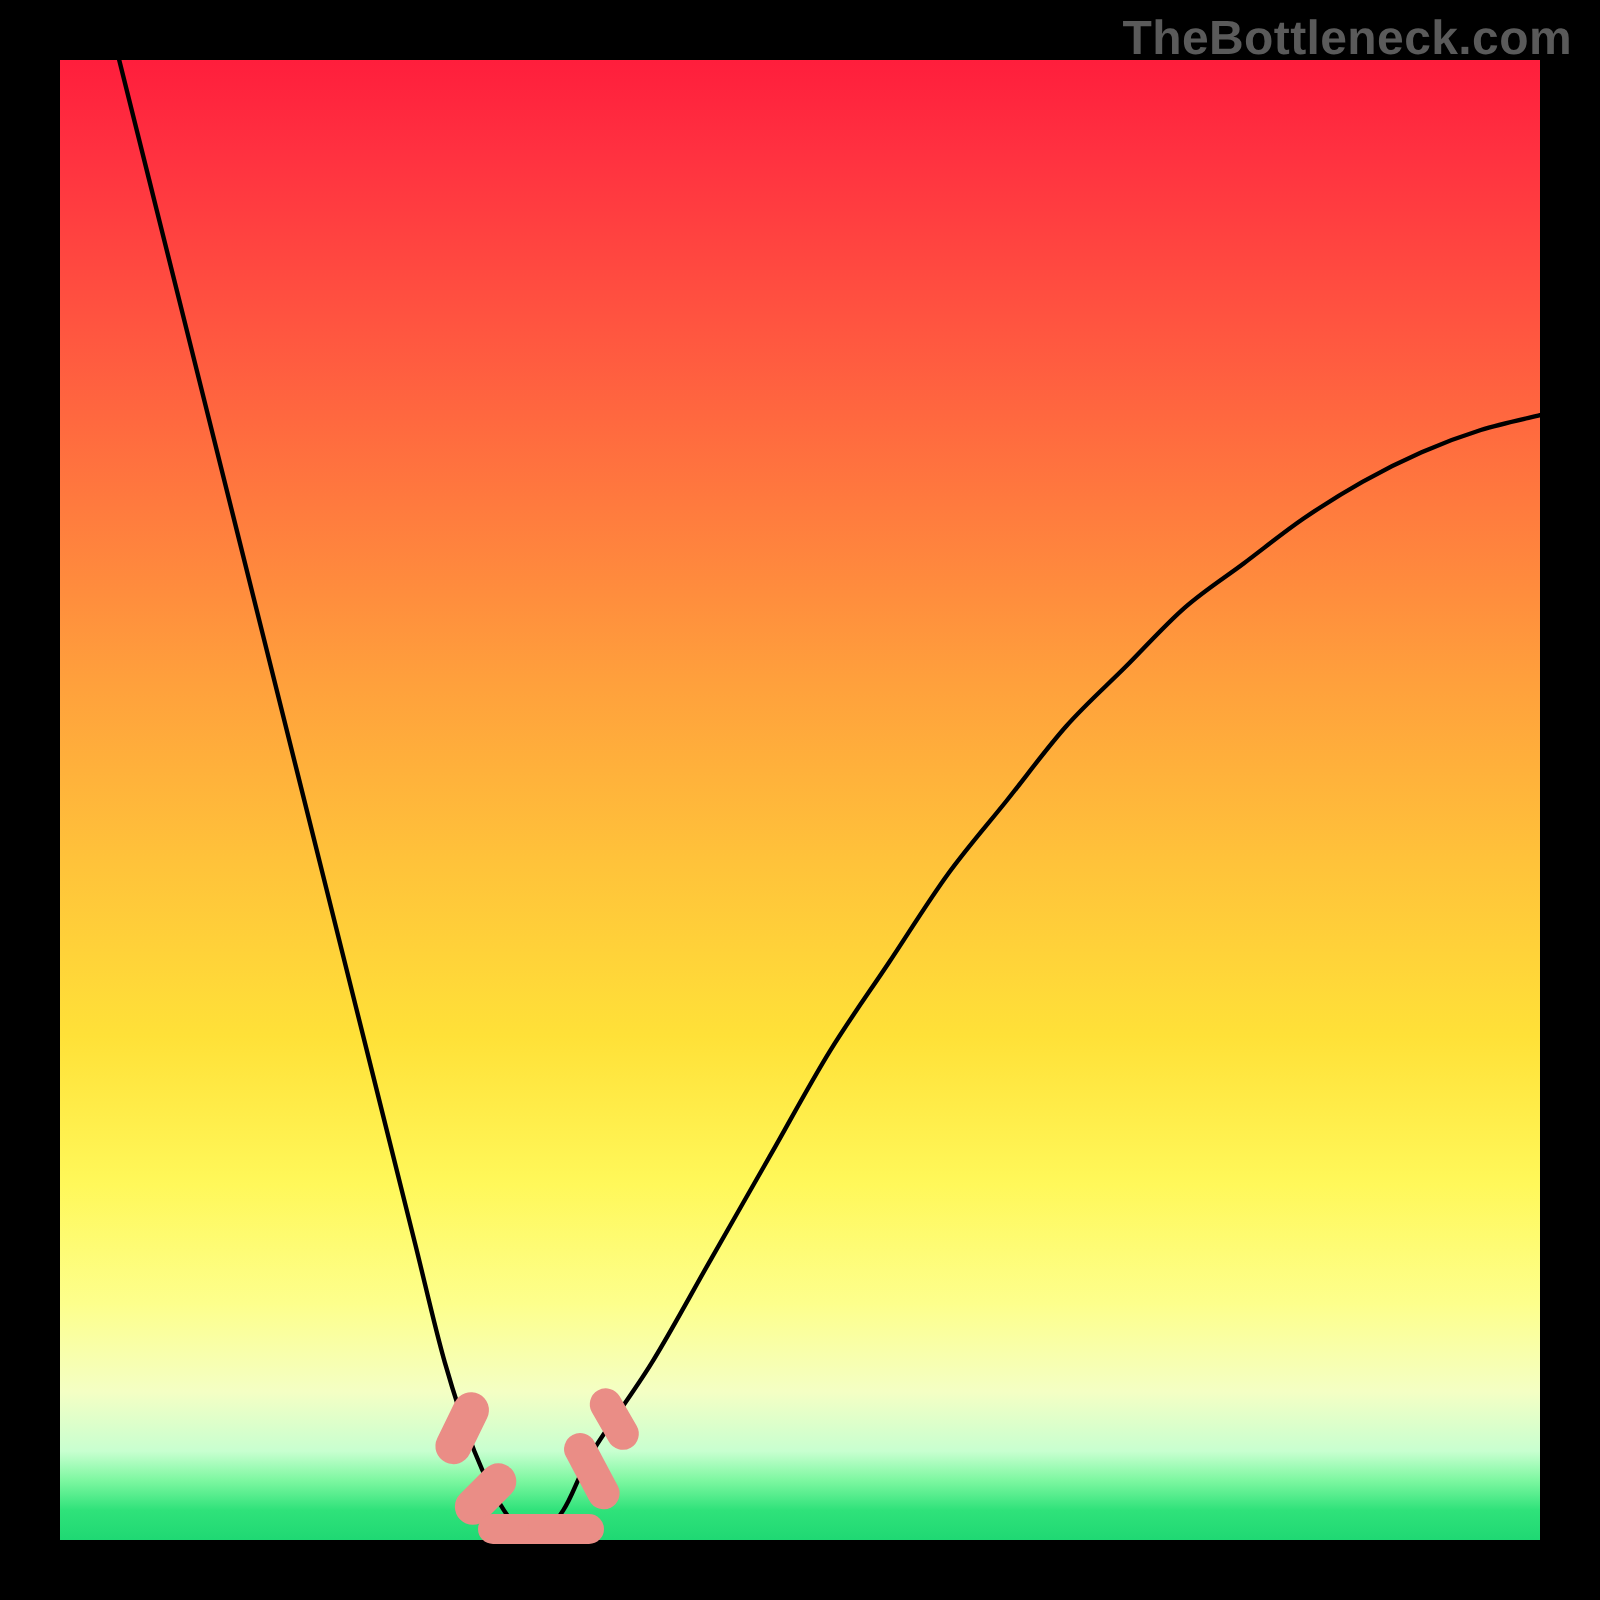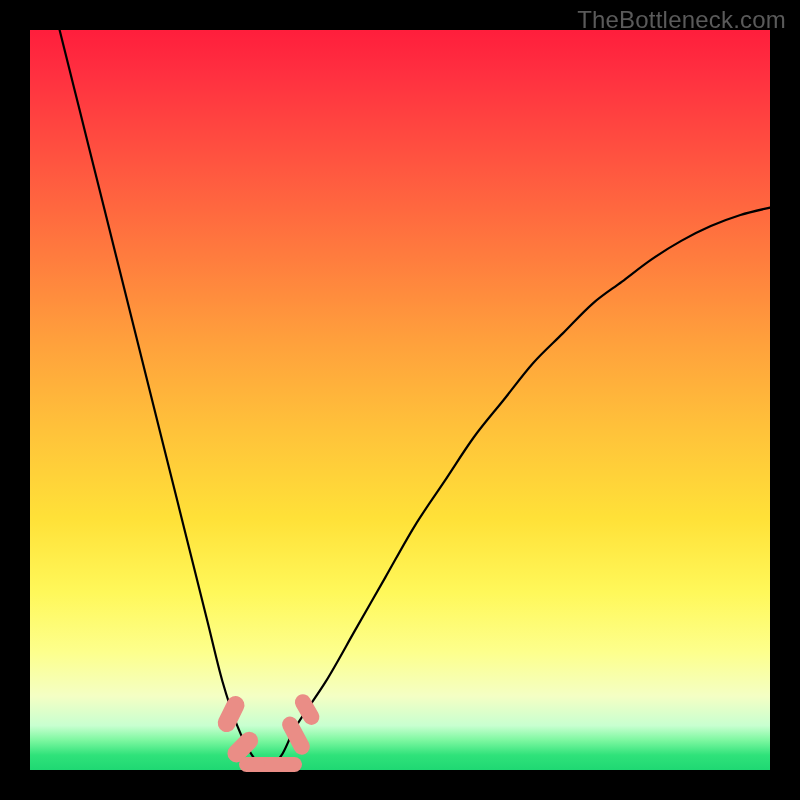--- a/index.html
+++ b/index.html
@@ -41,21 +41,21 @@
       #2fe27a 98%,
       #1fd873 100%
     );
   }
   .watermark {
     position: absolute;
     top: 6px;
     right: 14px;
     color: #5a5a5a;
     font-size: 24px;
-    font-weight: 400;
+    font-weight: 700;
     letter-spacing: 0.2px;
     user-select: none;
   }
   svg.curve {
     position: absolute;
     left: 0;
     top: 0;
     width: 740px;
     height: 740px;
     overflow: visible;

